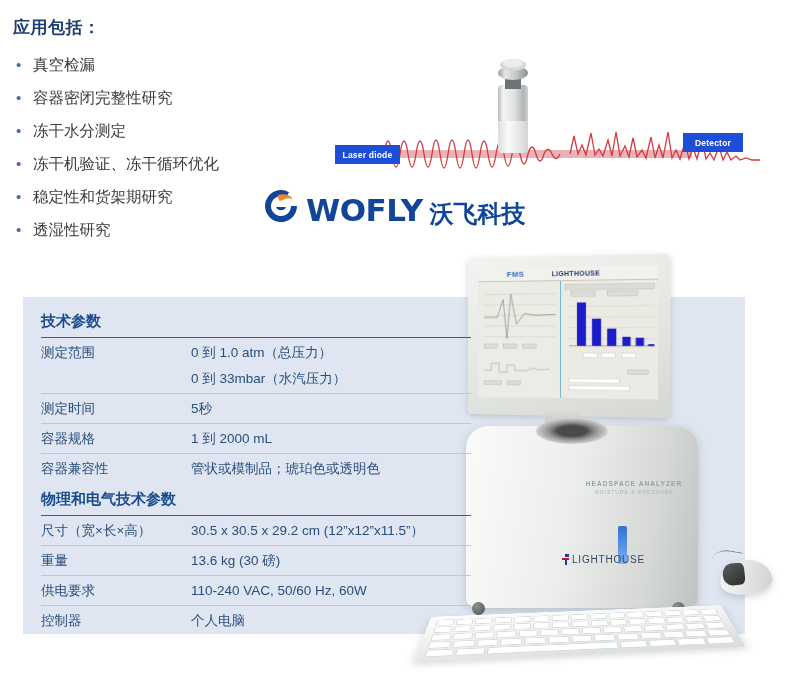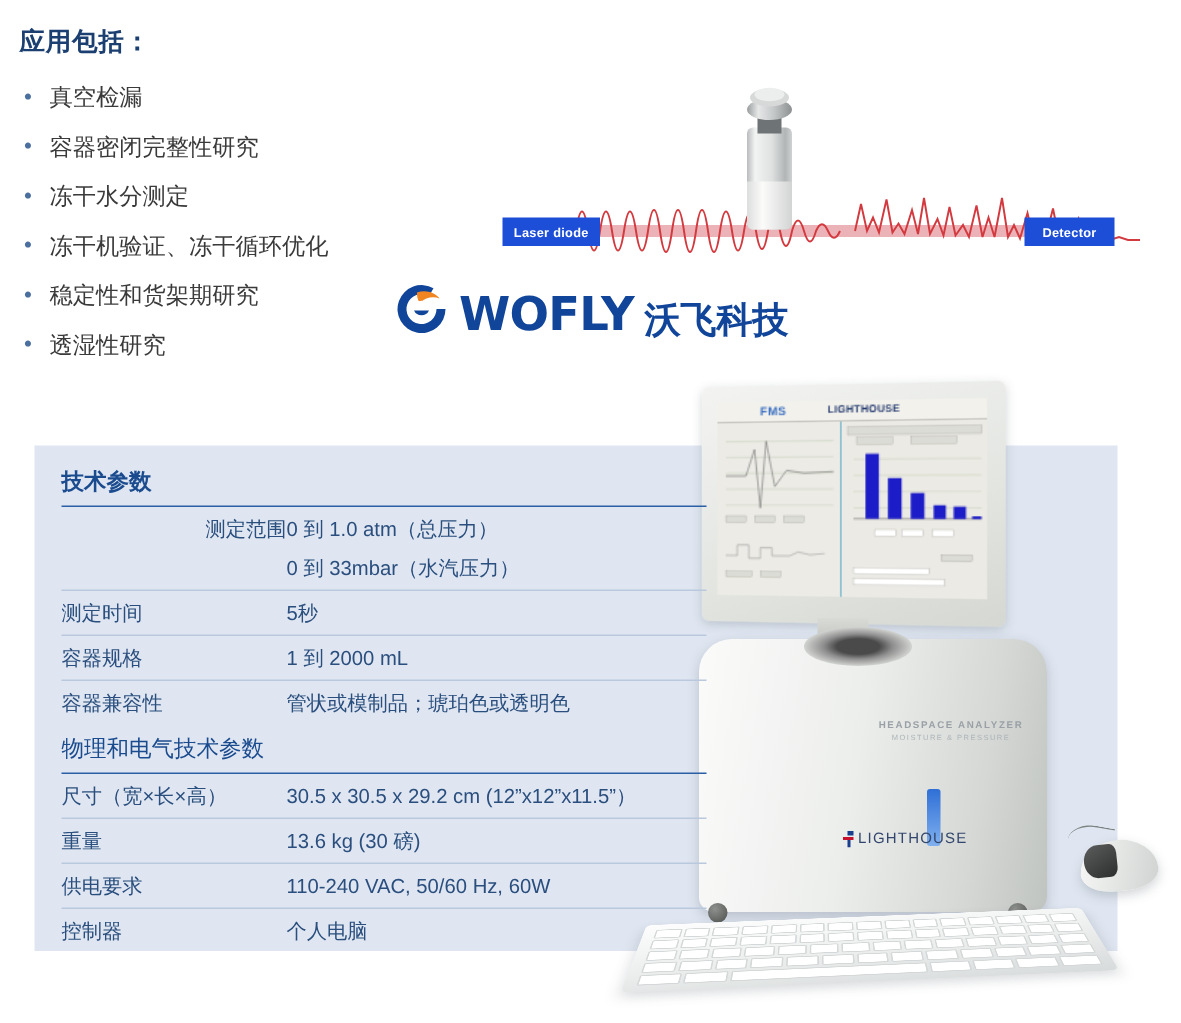--- a/index.html
+++ b/index.html
@@ -34,21 +34,21 @@
   
   .diagram { position: absolute; left: 322px; top: 42px; width: 460px; height: 150px; }
   .diagram svg { display: block; }
   .label-box {
     position: absolute; background: #1d4ed8;
     color: #ffffff; font-size: 8.5px; font-weight: bold;
     display: flex; align-items: center; justify-content: center;
     letter-spacing: 0.2px;
   }
   .label-laser { left: 13px; top: 103px; width: 65px; height: 19px; }
-  .label-detector { left: 361px; top: 103px; width: 60px; height: 19px; text-align: right; }
+  .label-detector { left: 361px; top: 91px; width: 60px; height: 19px; text-align: right; }
 
   
   .vial { position: absolute; left: 165px; top: 13px; width: 52px; height: 104px; }
 
   
   .logo { position: absolute; left: 261px; top: 186px; display: flex; align-items: flex-end; }
   .logo-mark { width: 40px; height: 40px; position: relative; margin-right: 5px; }
   .logo-word {
     font-size: 31px; font-weight: bold; color: #11459a;
     letter-spacing: -0.5px; line-height: 1;
@@ -70,30 +70,30 @@
     font-size: 15px; font-weight: bold; color: #1b4b8f;
     padding: 4px 0 6px 0;
     border-bottom: 1.6px solid #2a5fa5;
   }
   .spec-row {
     display: flex; align-items: flex-start;
     border-bottom: 1px solid #b9c8dd;
     padding: 5px 0 5px 0;
     min-height: 26px;
   }
-  .spec-row.nb { border-bottom: none; padding-bottom: 1px; text-align: right; }
+  .spec-row.nb { border-bottom: none; padding-bottom: 1px; }
   .spec-row.last { border-bottom: none; }
   .spec-key {
     flex: 0 0 150px; font-size: 13.5px; color: #2a4e7e; line-height: 19px;
   }
   .spec-val {
     font-size: 13.5px; color: #2a4e7e; line-height: 19px; white-space: nowrap;
   }
   .sec-head2 {
-    font-size: 15px; font-weight: normal; color: #1b4b8f;
+    font-size: 15px; font-weight: bold; color: #1b4b8f;
     padding: 7px 0 6px 0;
     border-bottom: 1.6px solid #2a5fa5;
   }
 
   
   .product { position: absolute; left: 420px; top: 250px; width: 367px; height: 432px; }
   .monitor {
     position: absolute; left: 44px; top: 6px; width: 205px; height: 160px;
     background: linear-gradient(160deg,#f3f4f2 0%, #e3e5e1 60%, #d4d7d2 100%);
     border-radius: 5px;

